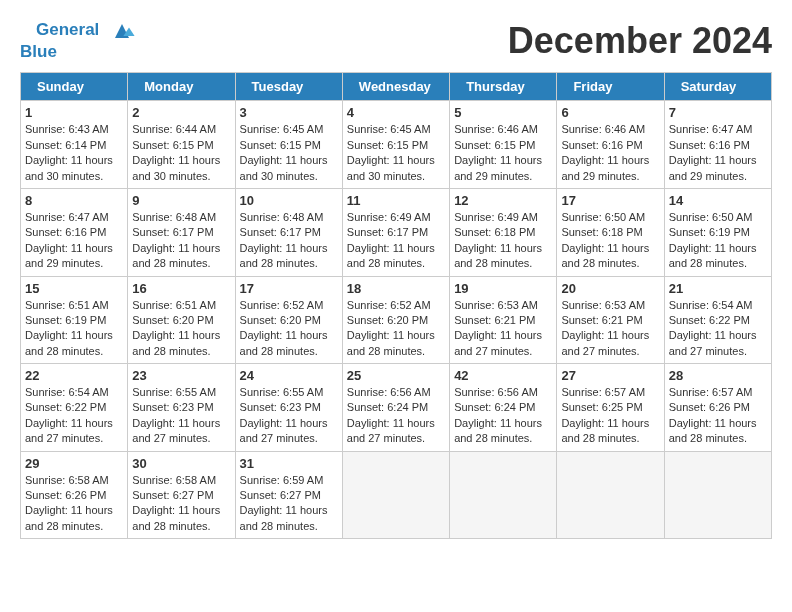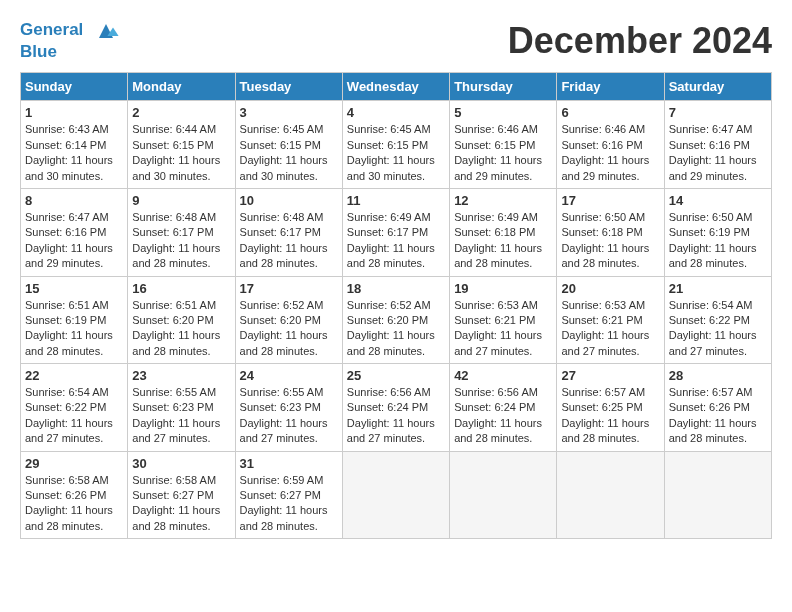--- a/index.html
+++ b/index.html
@@ -40,21 +40,21 @@
     table {
       width: 100%;
       border-collapse: collapse;
       table-layout: fixed;
     }
     th {
       background-color: #2a7fba;
       color: #fff;
       font-size: 13px;
       font-weight: bold;
-      padding: 6px 4px;
+      padding: 6px 16px;
       text-align: left;
       border: 1px solid #ccc;
     }
     td {
       border: 1px solid #ccc;
       vertical-align: top;
       padding: 4px 4px;
       font-size: 10px;
       color: #333;
       height: 85px;
@@ -75,21 +75,21 @@
       color: #333;
     }
   </style>
 </head>
 <body>
 
 <div class="header">
   <div class="logo">
     <div>
       <div style="font-size:17px;font-weight:bold;color:#333;line-height:1.2;">
-        <span style="color:#2a7fba;">General</span>
+        <span style="color:#2a7fba;margin-left:16px;">General</span>
         <svg class="logo-icon" viewBox="0 0 40 30" style="vertical-align:middle;display:inline-block;width:28px;height:22px;">
           <polygon points="10,25 20,5 30,25" fill="#2a7fba"></polygon>
           <polygon points="22,22 30,10 38,22" fill="#4aabdb"></polygon>
         </svg>
         <br>
         <span style="color:#2a7fba;">Blue</span>
       </div>
     </div>
   </div>
   <div class="title-section">

